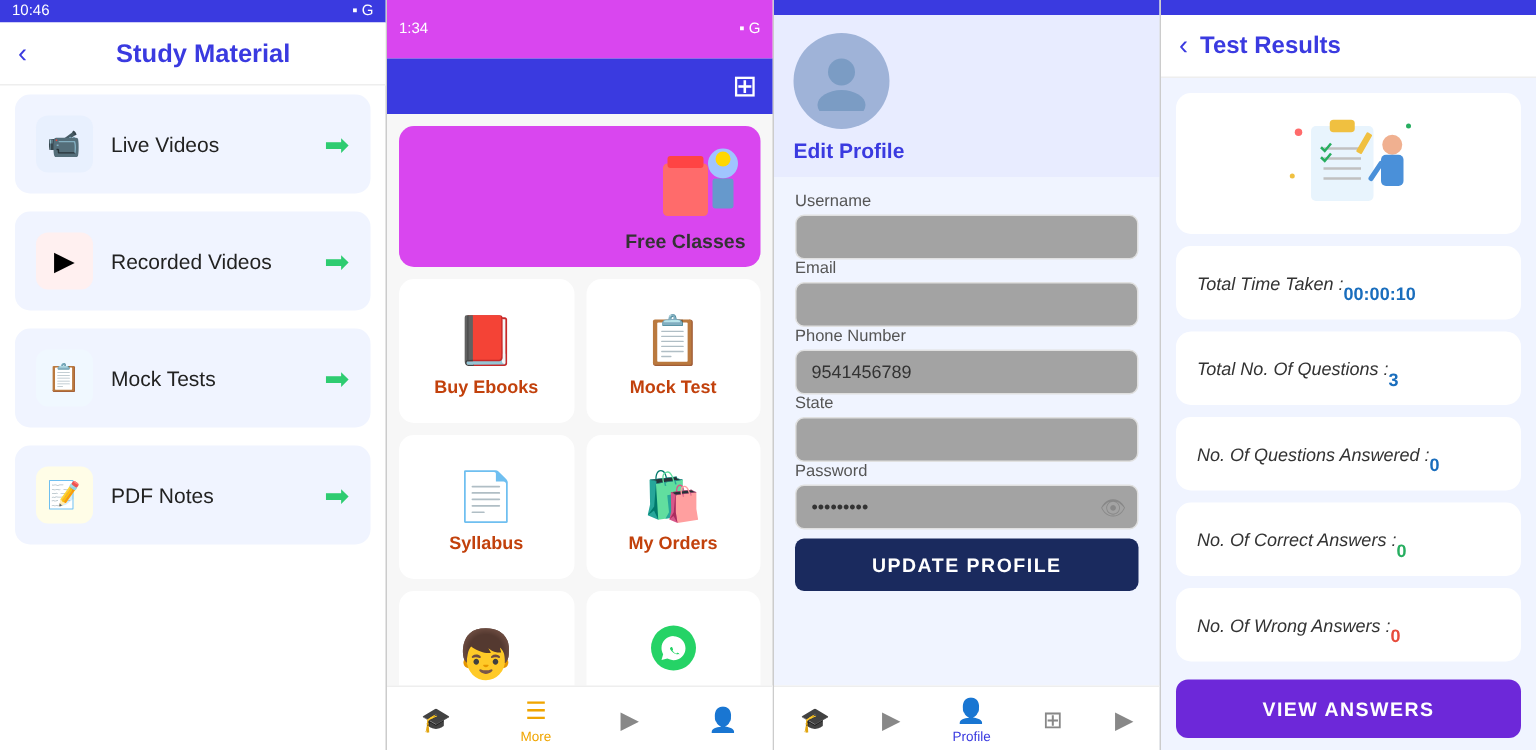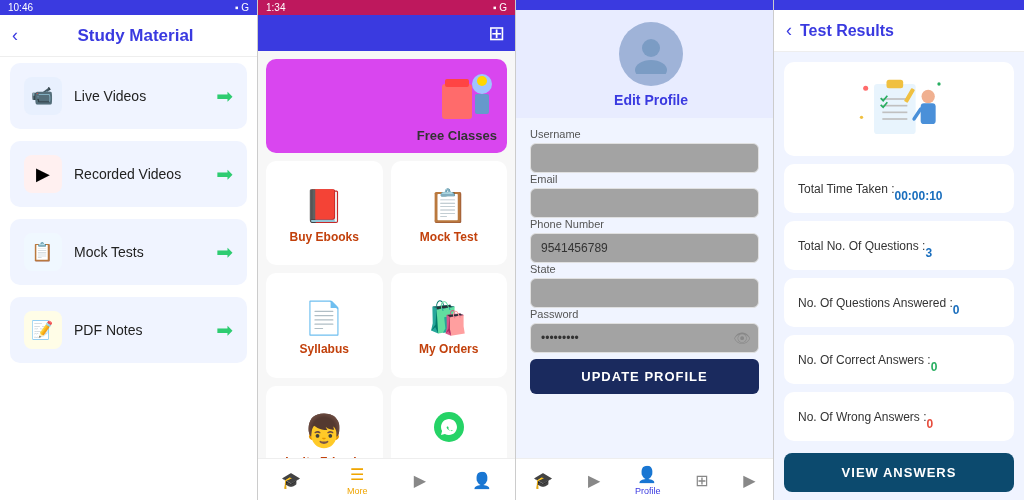--- a/index.html
+++ b/index.html
@@ -91,24 +91,24 @@
       width: 258px;
       height: 500px;
       background: #f7f7f7;
       display: flex;
       flex-direction: column;
       border-right: 1px solid #ccc;
       flex-shrink: 0;
       position: relative;
     }
     .panel2-statusbar {
-      background: #be185d;
+      background: #d946ef;
       color: #fff;
       font-size: 10px;
-      padding: 2px 8px;
+      padding: 14px 8px;
       display: flex;
       justify-content: space-between;
       align-items: center;
     }
     .panel2-topbar {
       background: #3a3ae0;
       padding: 6px 10px;
       display: flex;
       justify-content: flex-end;
       align-items: center;
@@ -203,21 +203,20 @@
       overflow: hidden;
     }
     .panel3-topbar {
       background: #3a3ae0;
       height: 10px;
     }
     .profile-section {
       background: #e8ecff;
       display: flex;
       flex-direction: column;
-      align-items: center;
       padding: 12px 0 10px 13px;
     }
     .avatar-circle {
       width: 64px;
       height: 64px;
       border-radius: 50%;
       background: #9fb3d8;
       display: flex;
       align-items: center;
       justify-content: center;
@@ -340,40 +339,40 @@
     .result-card {
       background: #fff;
       border-radius: 10px;
       padding: 10px 14px;
       margin-bottom: 8px;
       font-size: 12px;
       color: #333;
       display: flex;
       align-items: center;
     }
-    .result-label { color: #333; }
+    .result-label { color: #333; font-style: italic; }
     .result-value { font-weight: 700; margin-top: 15px; }
     .result-value.blue { color: #1a6ebd; }
     .result-value.green { color: #27ae60; }
     .result-value.red { color: #e74c3c; }
     .illustration-card {
       background: #fff;
       border-radius: 10px;
       padding: 12px;
       margin-bottom: 8px;
       display: flex;
       justify-content: center;
     }
     .illustration-svg {
       width: 100px;
       height: 70px;
     }
     .view-answers-btn {
       width: 100%;
-      background: #0c4a6e;
+      background: #6d28d9;
       color: #fff;
       border: none;
       border-radius: 8px;
       padding: 12px;
       font-size: 13px;
       font-weight: 700;
       letter-spacing: 1px;
       cursor: pointer;
       margin-top: 4px;
     }

